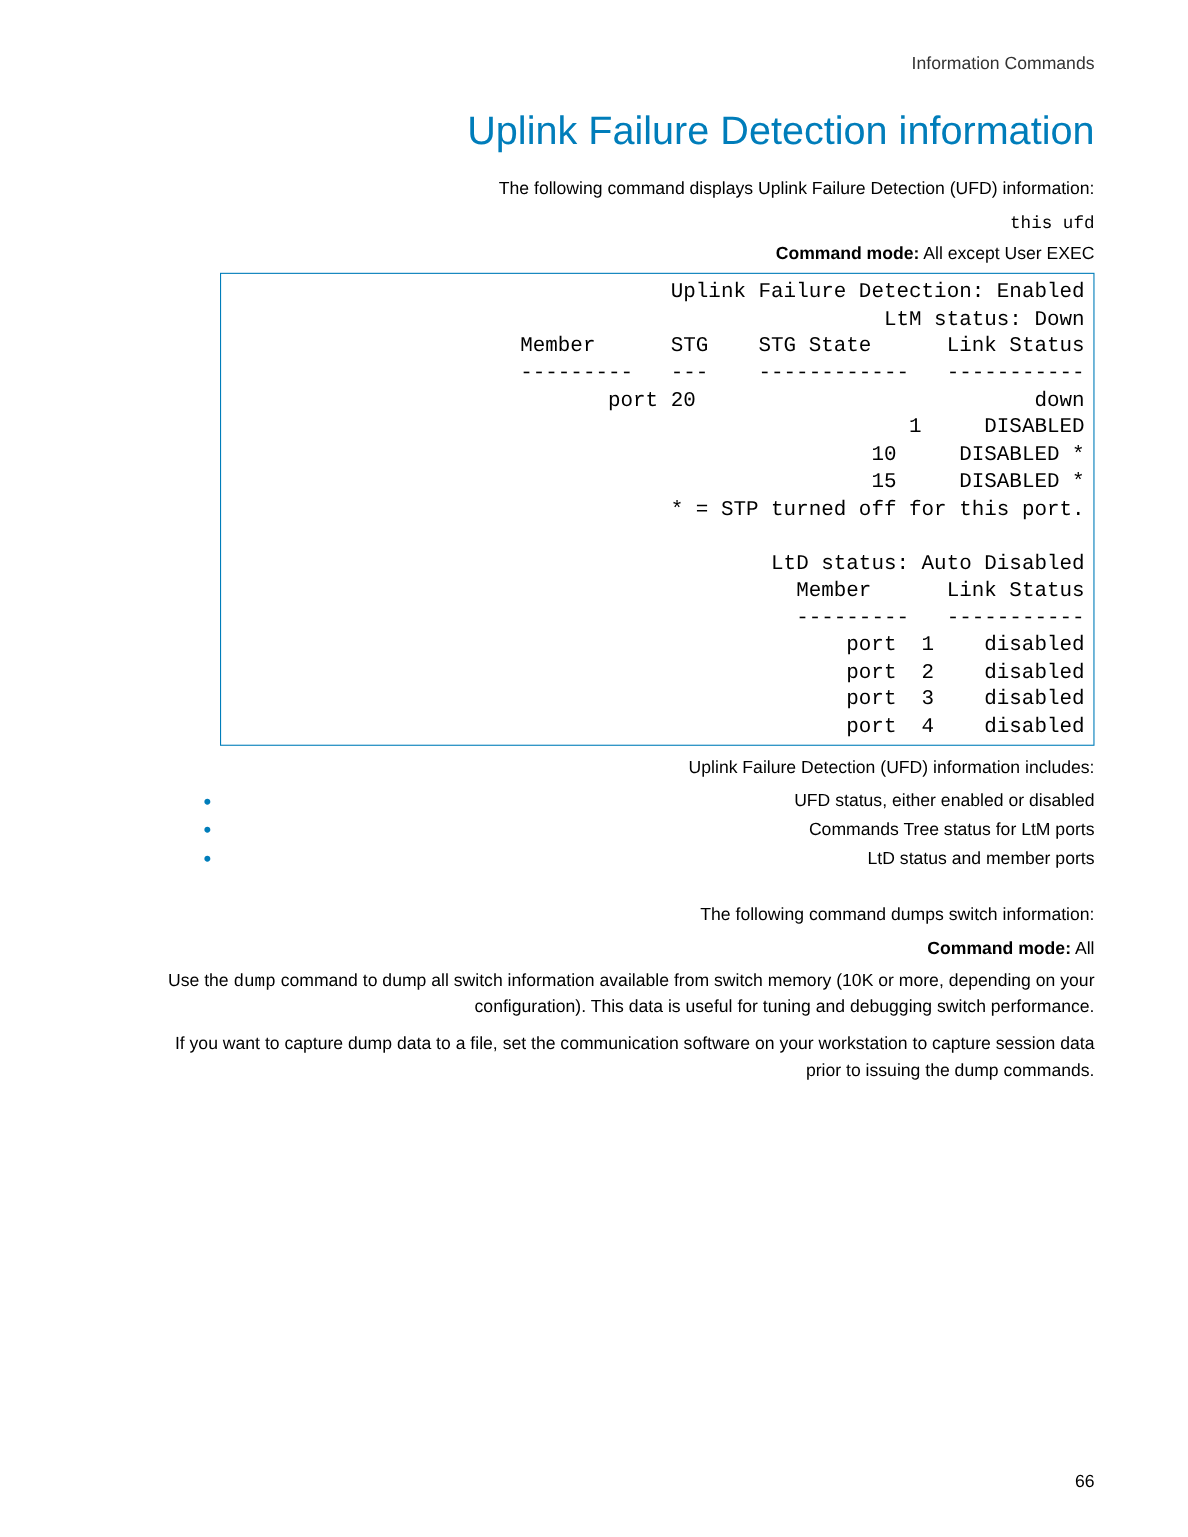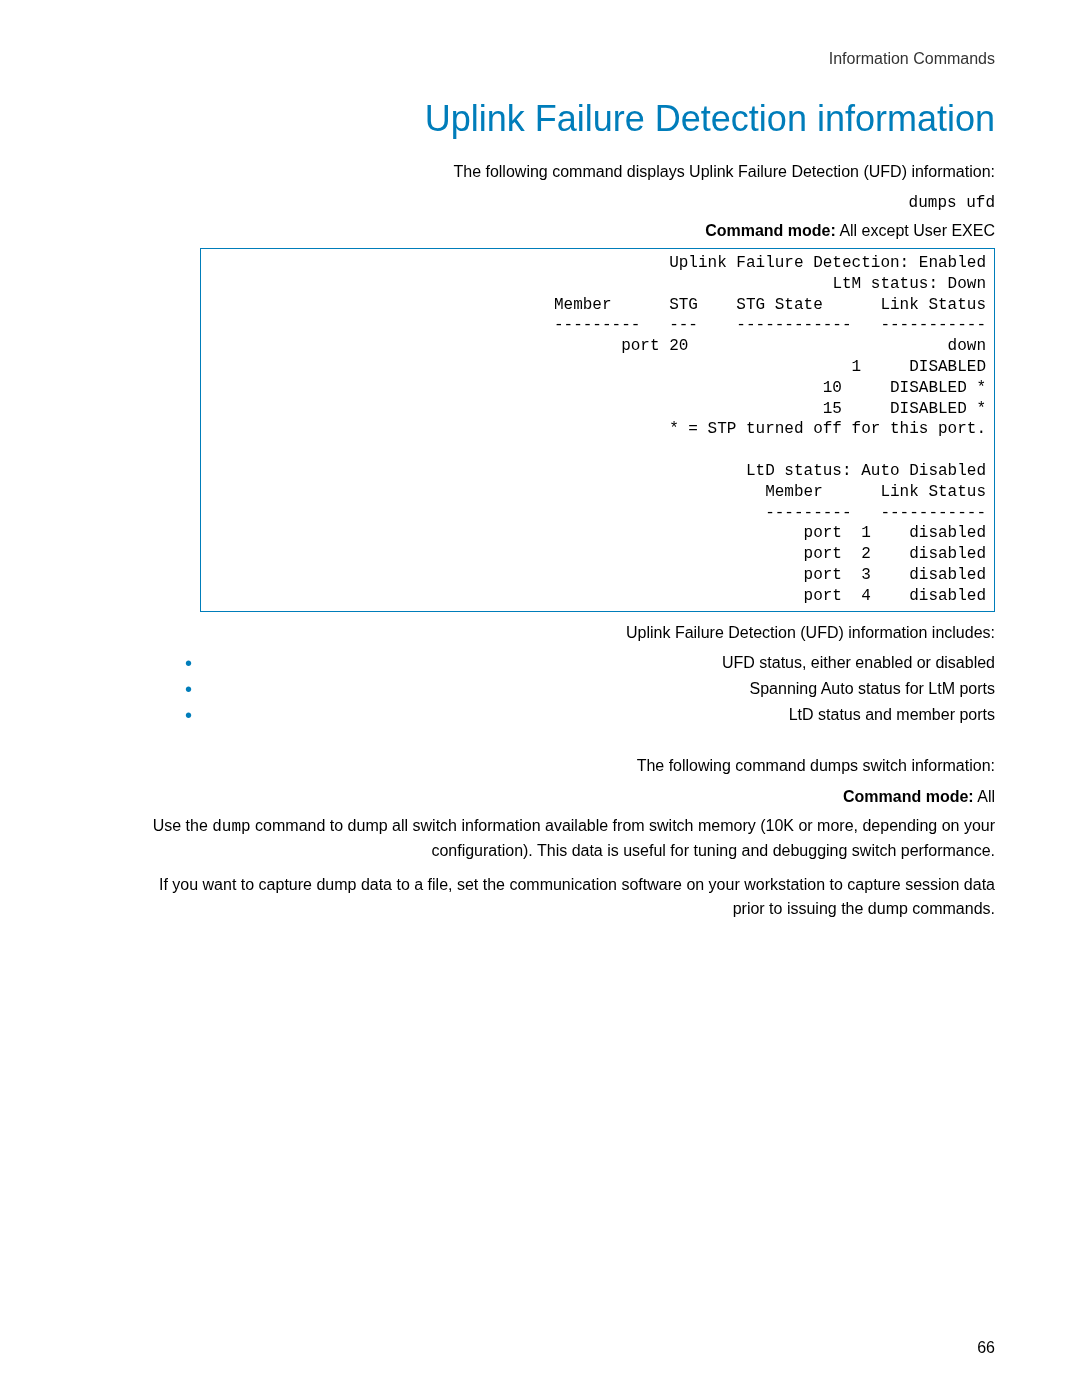--- a/index.html
+++ b/index.html
@@ -49,21 +49,21 @@
     }
     .command-mode-label {
       font-weight: bold;
     }
     .code-block {
       border: 1px solid #007dba;
       margin-left: 115px;
       margin-right: 0;
       padding: 4px 8px;
       font-family: "Courier New", Courier, monospace;
-      font-size: 16px;
+      font-size: 19px;
       white-space: pre;
       line-height: 1.3;
       margin-bottom: 12px;
     }
     .info-includes {
       font-size: 16px;
       margin-left: 65px;
       margin-bottom: 12px;
     }
     ul {
@@ -100,21 +100,21 @@
   </style>
 </head>
 <body>
 
 <div class="header-label">Information Commands</div>
 
 <h1>Uplink Failure Detection information</h1>
 
 <p class="body-text">The following command displays Uplink Failure Detection (UFD) information:</p>
 
-<p class="command-text">dumps ufd</p>
+<p class="command-text">this ufd</p>
 
 <p class="command-mode">
   <span class="command-mode-label">Command mode:</span><span> All except User EXEC</span>
 </p>
 
 <div class="code-block">Uplink Failure Detection: Enabled
 LtM status: Down
 Member      STG    STG State      Link Status
 ---------   ---    ------------   -----------
   port 20                           down
@@ -128,21 +128,21 @@
 ---------   -----------
   port  1    disabled
   port  2    disabled
   port  3    disabled
   port  4    disabled</div>
 
 <p class="info-includes">Uplink Failure Detection (UFD) information includes:</p>
 
 <ul>
   <li>UFD status, either enabled or disabled</li>
-  <li>Spanning Auto status for LtM ports</li>
+  <li>Commands Tree status for LtM ports</li>
   <li>LtD status and member ports</li>
 </ul>
 
 <div class="section2">
 
   <p class="body-text">The following command dumps switch information:</p>
 
 
   <p class="command-mode">
     <span class="command-mode-label">Command mode:</span><span> All</span>

